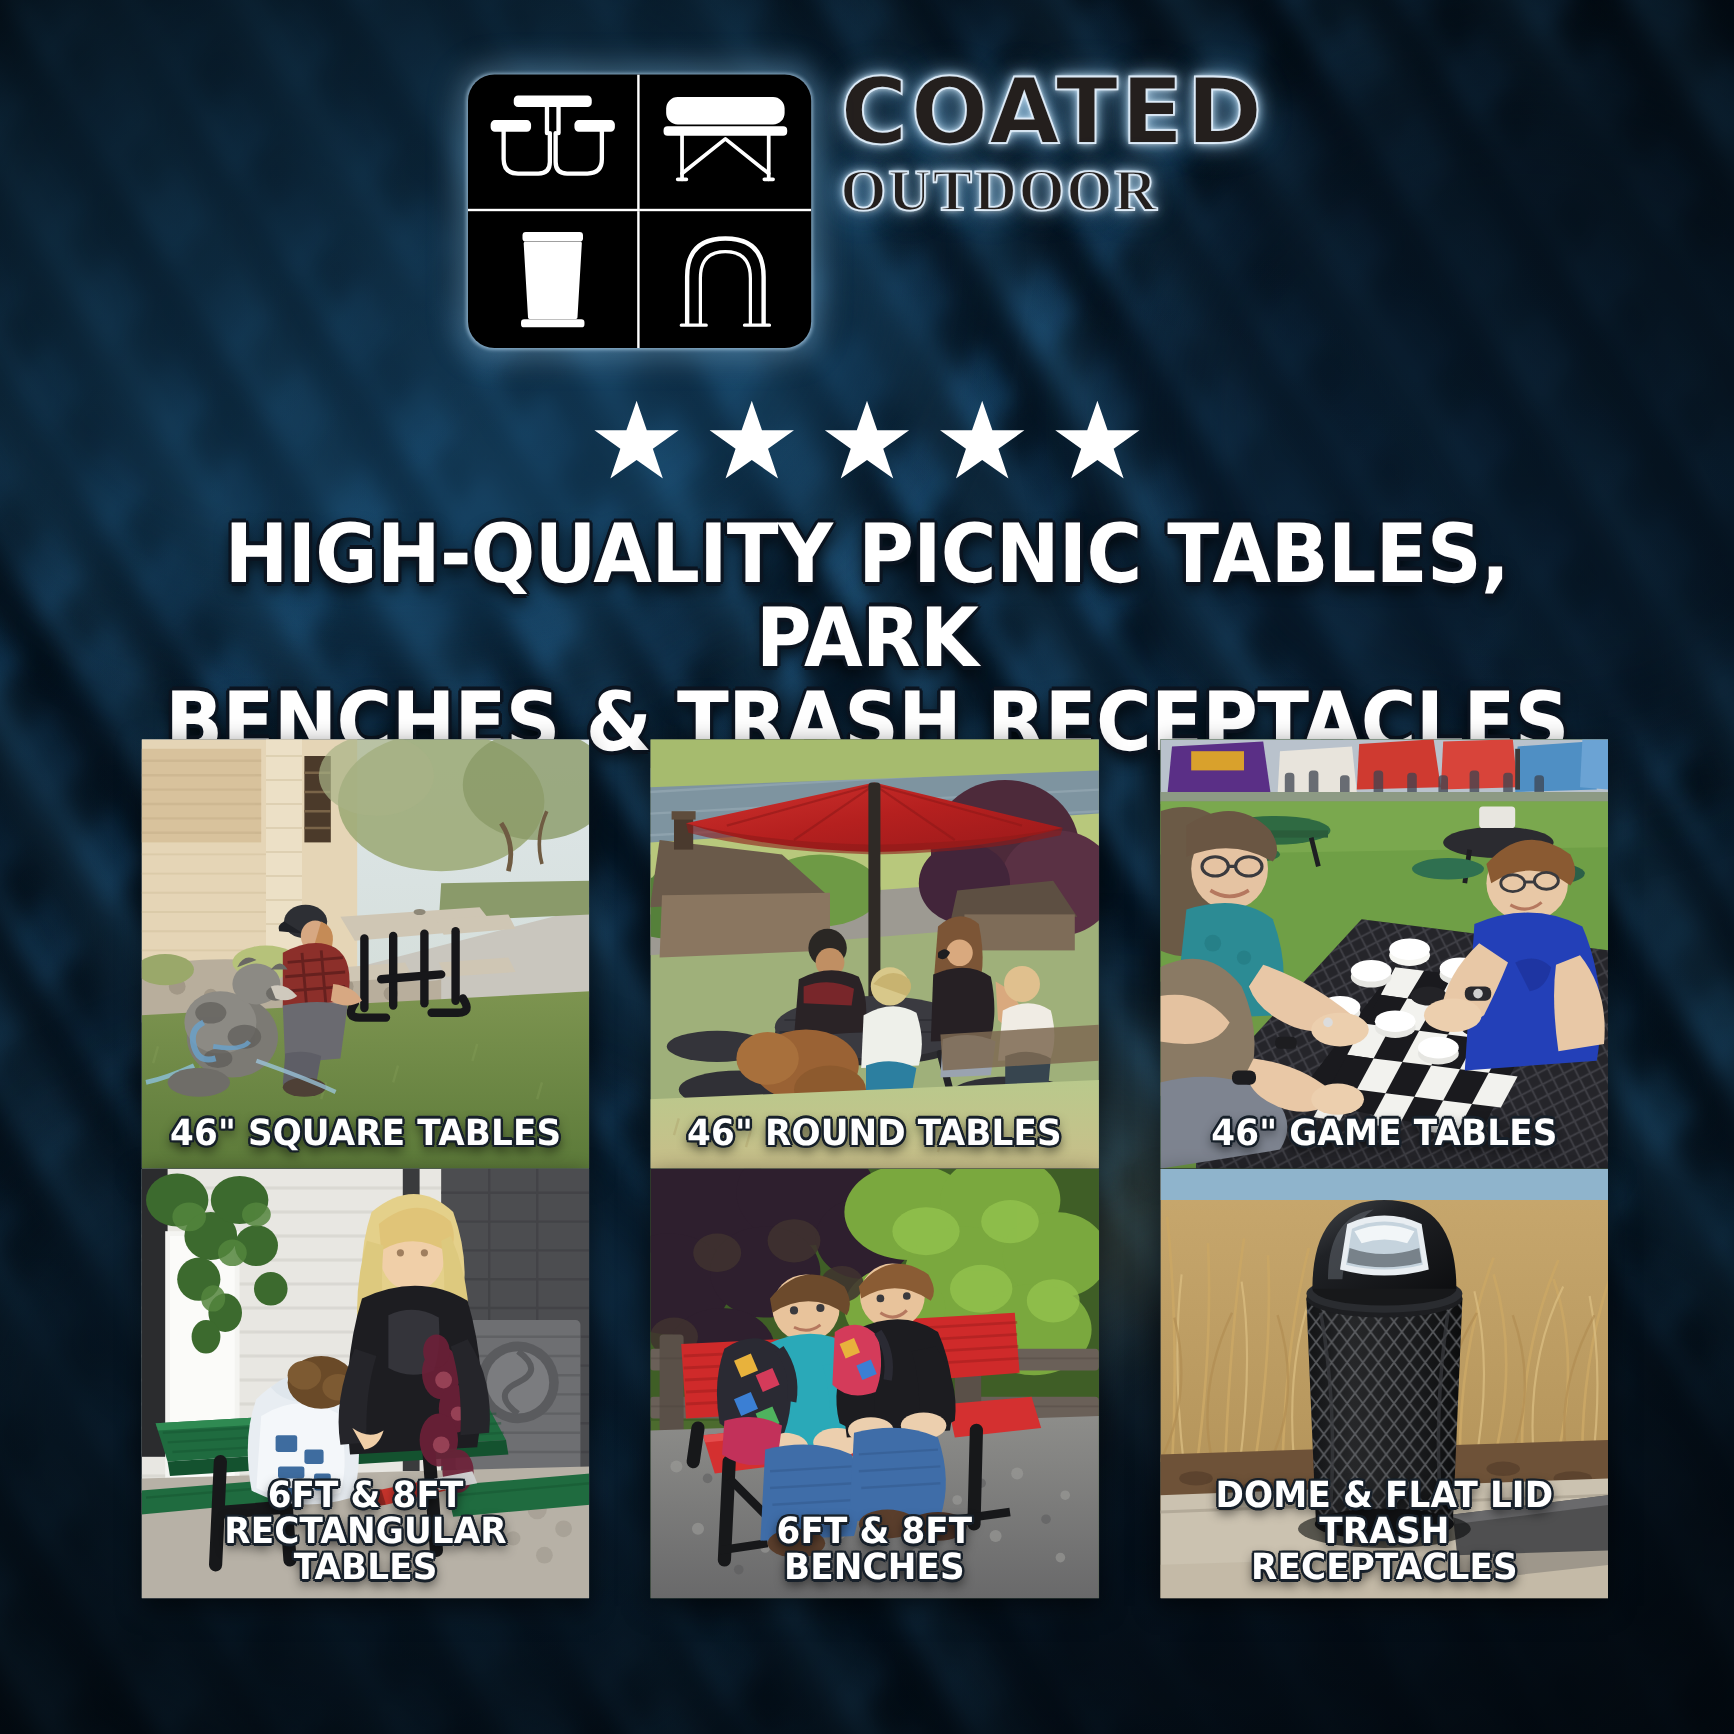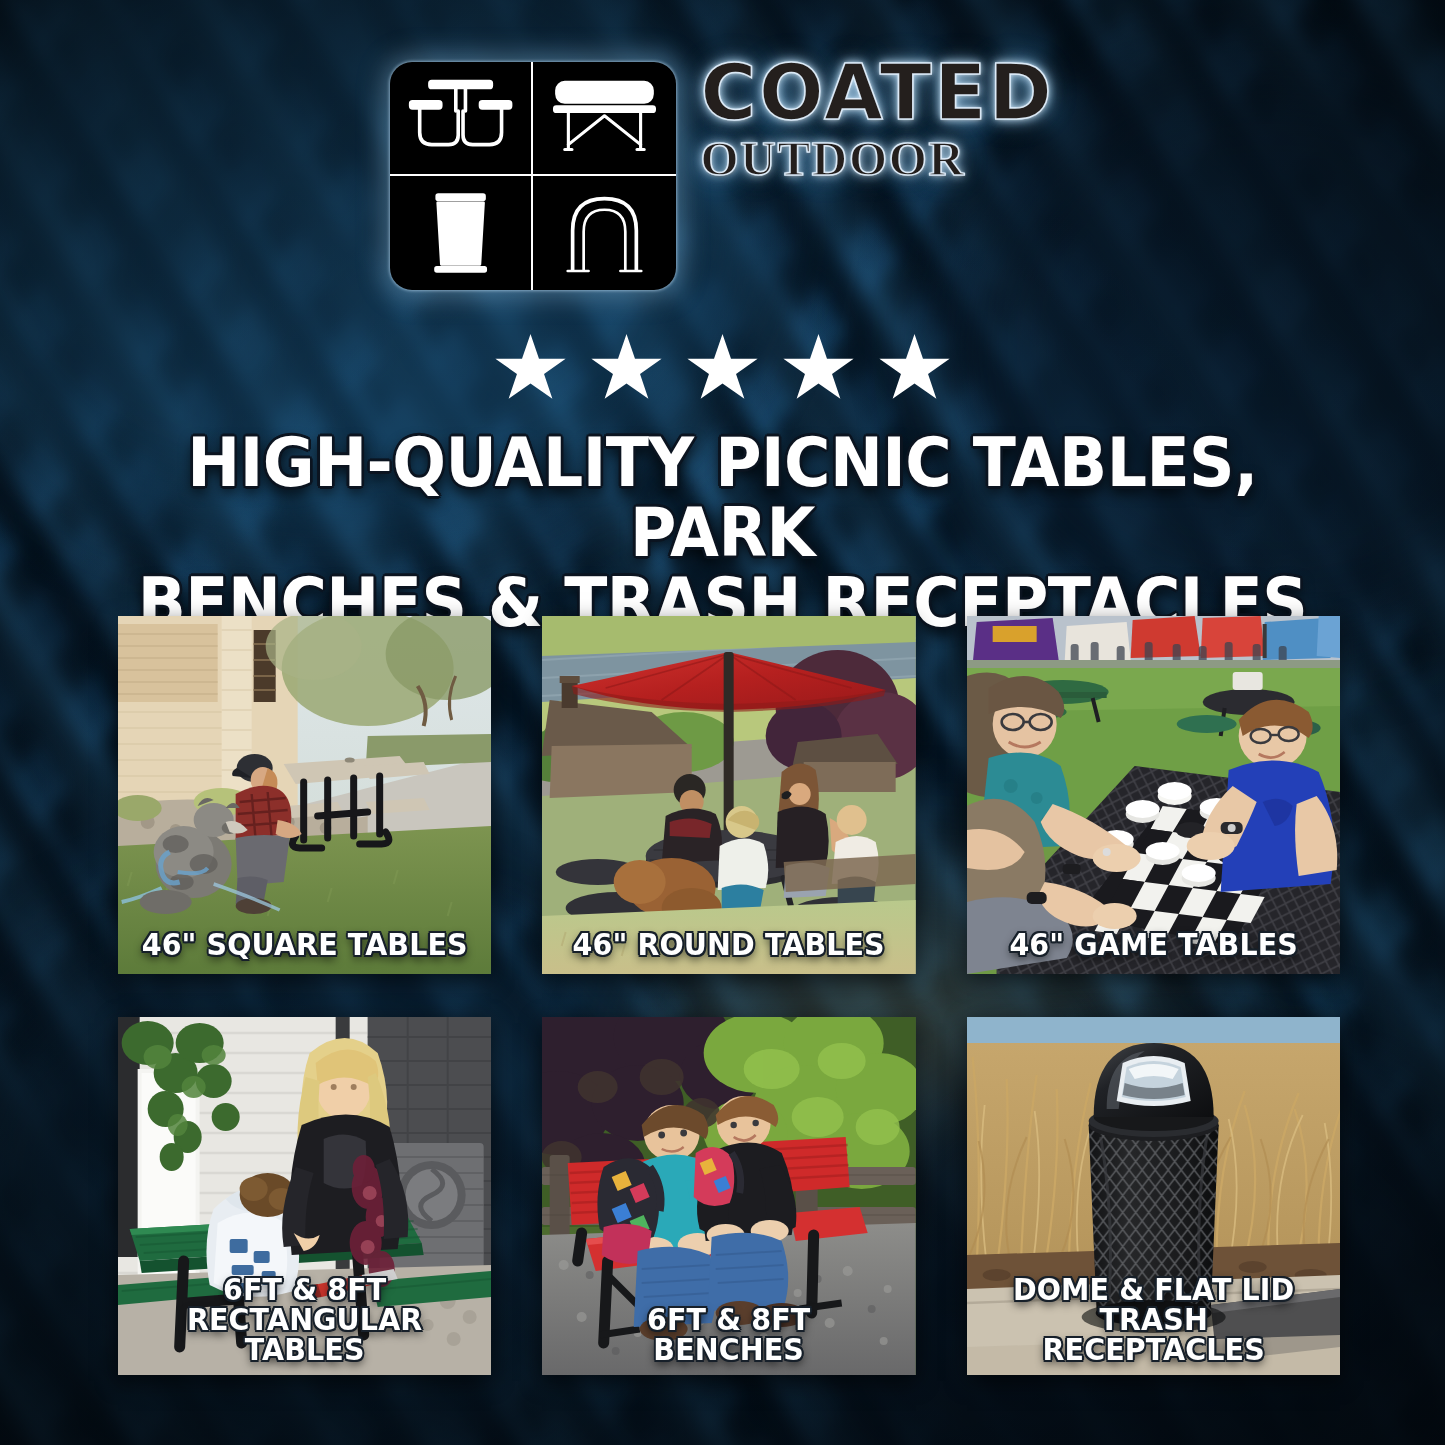--- a/index.html
+++ b/index.html
@@ -150,21 +150,21 @@
   }
   .headline .ln{display:block;}
 
   
   .grid{
     position:absolute;
     left:118px;top:616px;
     width:1222px;
   }
   .grid-row{display:flex;gap:51px;}
-  .grid-row + .grid-row{margin-top:43px;}
+  .grid-row + .grid-row{}
 
   .tile{
     position:relative;
     width:374px;height:358px;
     overflow:hidden;
     box-shadow:0 6px 20px rgba(0,0,0,.55);
     background:#24303a;
   }
   .tile .photo{position:absolute;inset:0;overflow:hidden;}
   .tile .photo svg{width:100%;height:100%;display:block;}

